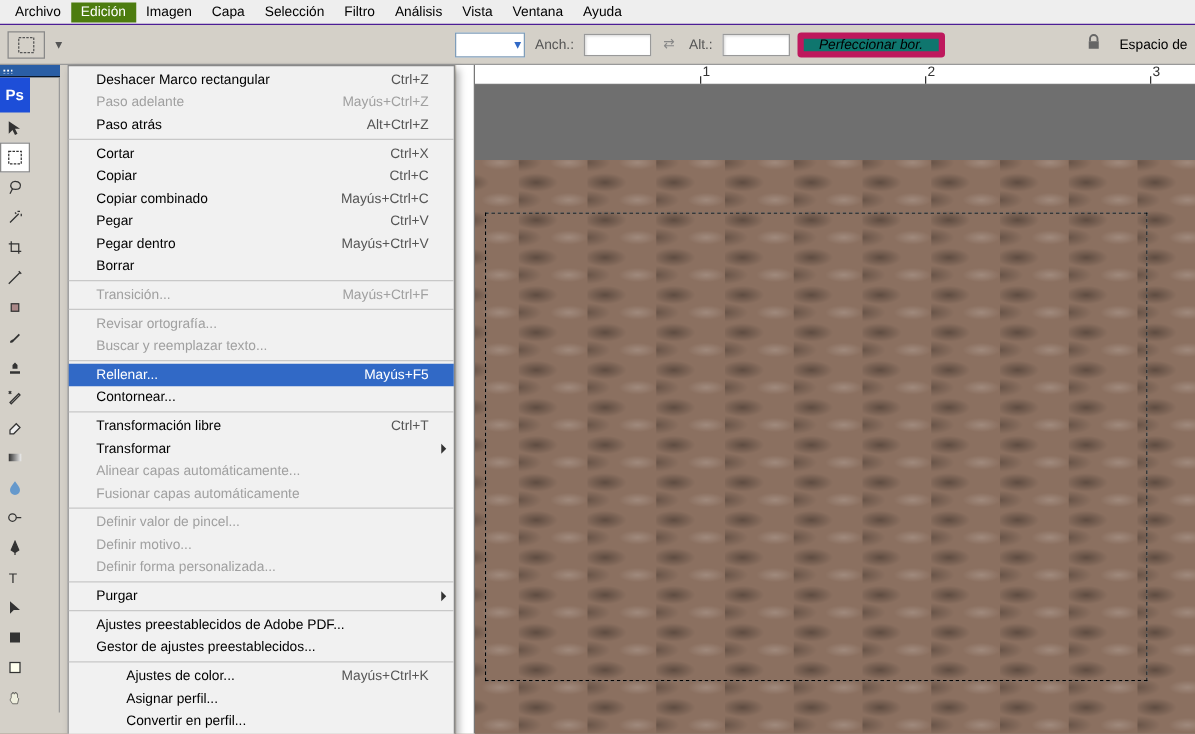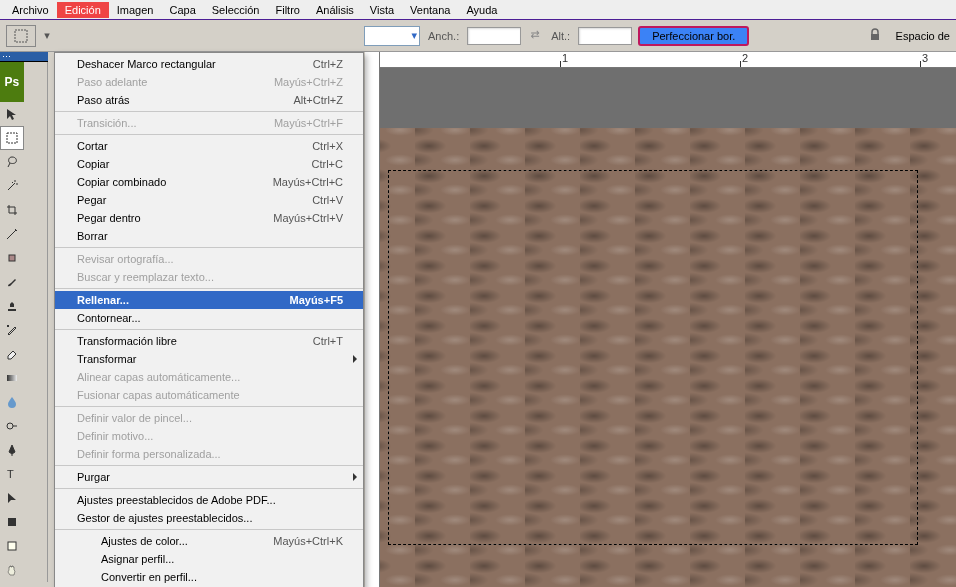--- a/index.html
+++ b/index.html
@@ -1,52 +1,52 @@
 <!DOCTYPE html>
 <html><head>
 <meta charset="utf-8">
 <style>
 * { margin: 0; padding: 0; box-sizing: border-box; font-family: Tahoma, sans-serif; font-size: 11px; }
 body { background: #d4d0c8; overflow: hidden; width: 956px; height: 587px; }
 
 .menubar { height: 20px; background: #eeeeee; display: flex; align-items: center; padding: 0 4px; border-bottom: 1px solid #4c1d95; }
 .menubar-item { padding: 2px 8px; cursor: default; }
-.menubar-item.active { background: #ef4444; color: #fff; }
+.menubar-item.active { background: #4d7c0f; color: #fff; }
 
 .options-bar { height: 32px; background: #d4d0c8; border-bottom: 1px solid #999; display: flex; align-items: center; padding: 0 6px; gap: 6px; }
 .opt-icon { width: 30px; height: 22px; border: 1px solid #888; background: #d4d0c8; display: flex; align-items: center; justify-content: center; }
 .opt-icon svg { display: block; }
 .opt-dd { width: 10px; height: 22px; display: flex; align-items: center; justify-content: center; color: #555; }
 .opt-select { width: 56px; height: 20px; border: 1px solid #7f9db9; background: #fff; display: flex; align-items: center; justify-content: flex-end; padding-right: 2px; }
 .opt-label { color: #555; padding: 0 2px; }
 .opt-input { width: 54px; height: 18px; border: 1px solid #999; background: #fff; box-shadow: inset 1px 1px 2px rgba(0,0,0,.15); }
 .opt-swap { width: 16px; height: 16px; color: #888; text-align: center; }
-.opt-button { height: 20px; padding: 0 12px; border: 2px solid #be185d; background: #3b82f6; border-radius: 3px; display: flex; align-items: center; }
+.opt-button { height: 20px; padding: 0 12px; border: 5px solid #be185d; background: #0f766e; border-radius: 3px; display: flex; align-items: center; font-style: italic; }
 .lock-icon { margin-left: auto; padding-right: 8px; color: #555; }
 
 .workspace { position: relative; height: calc(100% - 52px); }
 
 .palette-toggle { position: absolute; left: 0; top: 0; width: 48px; height: 10px; background: #2a5ea5; border-bottom: 1px solid #000; z-index: 2; }
 .palette-toggle::after { content: ""; position: absolute; left: 2px; top: 3px; width: 8px; height: 4px; background: radial-gradient(#fff 1px, transparent 1px) 0 0/3px 3px; }
 
 .toolbar { position: absolute; left: 0; top: 10px; width: 48px; background: #d4d0c8; border-right: 1px solid #999; z-index: 2; }
 .tool-row { display: flex; }
 .tool { width: 24px; height: 24px; display: flex; align-items: center; justify-content: center; position: relative; cursor: default; }
-.tool.ps { background: #4d7c0f; color: #fff; font-weight: bold; font-size: 12px; width: 24px; height: 40px; }
+.tool.ps { background: #1d4ed8; color: #fff; font-weight: bold; font-size: 12px; width: 24px; height: 28px; }
 .tool.selected { background: #fff; border: 1px solid #888; }
 .tool svg { display: block; }
 
 .dropdown { position: absolute; left: 54px; top: 0; width: 310px; background: #f1f1f1; border: 1px solid #888; box-shadow: 3px 3px 6px rgba(0,0,0,.3); z-index: 5; }
 .dd-group { border-bottom: 1px solid #c8c8c8; padding: 2px 0; }
 .dd-group:last-child { border-bottom: none; margin-left: 24px; }
 .dd-item { display: flex; align-items: center; height: 18px; padding: 0 20px 0 22px; cursor: default; position: relative; gap: 44px; }
 .dd-item .lbl { flex: 1; }
 .dd-item .cut { color: #555; }
 .dd-item.disabled .lbl, .dd-item.disabled .cut, .dd-item.disabled .arr { color: #a0a0a0; }
-.dd-item.highlight { background: #3169c6; color: #fff; font-weight: bold; }
+.dd-item.highlight { background: #3169c6; color: #fff; }
 .dd-item.highlight .cut { color: #fff; }
 .dd-item .arr { position: absolute; right: 6px; top: 5px; width: 0; height: 0; border-left: 4px solid #333; border-top: 4px solid transparent; border-bottom: 4px solid transparent; }
 
 .ruler-h { position: absolute; left: 380px; right: 0; top: 0; height: 16px; background: #fff; border-bottom: 1px solid #777; z-index: 1; }
 .ruler-h .tick { position: absolute; top: 0; font-size: 9px; color: #333; height: 100%; }
 .ruler-h .tick::before { content: ""; position: absolute; left: 0; bottom: 0; width: 1px; height: 6px; background: #333; }
 .ruler-h .tick span { position: absolute; top: 0; left: 2px; }
 
 .ruler-v { position: absolute; left: 365px; top: 0; width: 15px; bottom: 0; background: #fff; border-right: 1px solid #777; z-index: 1; }
 
@@ -290,48 +290,48 @@
         <div class="dd-item disabled">
           <span class="lbl">Paso adelante</span>
           <span class="cut">Mayús+Ctrl+Z</span>
         </div>
         <div class="dd-item">
           <span class="lbl">Paso atrás</span>
           <span class="cut">Alt+Ctrl+Z</span>
         </div>
       </div>
       <div class="dd-group">
+        <div class="dd-item">
+          <span class="lbl">Cortar</span>
+          <span class="cut">Ctrl+X</span>
+        </div>
+        <div class="dd-item">
+          <span class="lbl">Copiar</span>
+          <span class="cut">Ctrl+C</span>
+        </div>
+        <div class="dd-item">
+          <span class="lbl">Copiar combinado</span>
+          <span class="cut">Mayús+Ctrl+C</span>
+        </div>
+        <div class="dd-item">
+          <span class="lbl">Pegar</span>
+          <span class="cut">Ctrl+V</span>
+        </div>
+        <div class="dd-item">
+          <span class="lbl">Pegar dentro</span>
+          <span class="cut">Mayús+Ctrl+V</span>
+        </div>
+        <div class="dd-item">
+          <span class="lbl">Borrar</span>
+        </div>
+      </div>
+      <div class="dd-group">
         <div class="dd-item disabled">
           <span class="lbl">Transición...</span>
           <span class="cut">Mayús+Ctrl+F</span>
-        </div>
-      </div>
-      <div class="dd-group">
-        <div class="dd-item">
-          <span class="lbl">Cortar</span>
-          <span class="cut">Ctrl+X</span>
-        </div>
-        <div class="dd-item">
-          <span class="lbl">Copiar</span>
-          <span class="cut">Ctrl+C</span>
-        </div>
-        <div class="dd-item">
-          <span class="lbl">Copiar combinado</span>
-          <span class="cut">Mayús+Ctrl+C</span>
-        </div>
-        <div class="dd-item">
-          <span class="lbl">Pegar</span>
-          <span class="cut">Ctrl+V</span>
-        </div>
-        <div class="dd-item">
-          <span class="lbl">Pegar dentro</span>
-          <span class="cut">Mayús+Ctrl+V</span>
-        </div>
-        <div class="dd-item">
-          <span class="lbl">Borrar</span>
         </div>
       </div>
       <div class="dd-group">
         <div class="dd-item disabled">
           <span class="lbl">Revisar ortografía...</span>
         </div>
         <div class="dd-item disabled">
           <span class="lbl">Buscar y reemplazar texto...</span>
         </div>
       </div>

